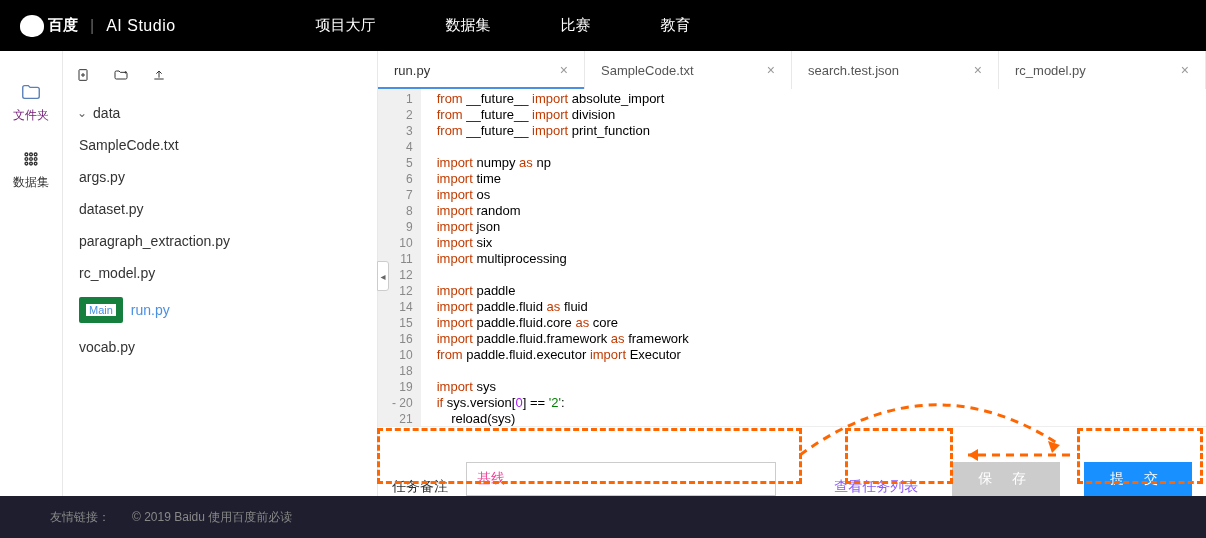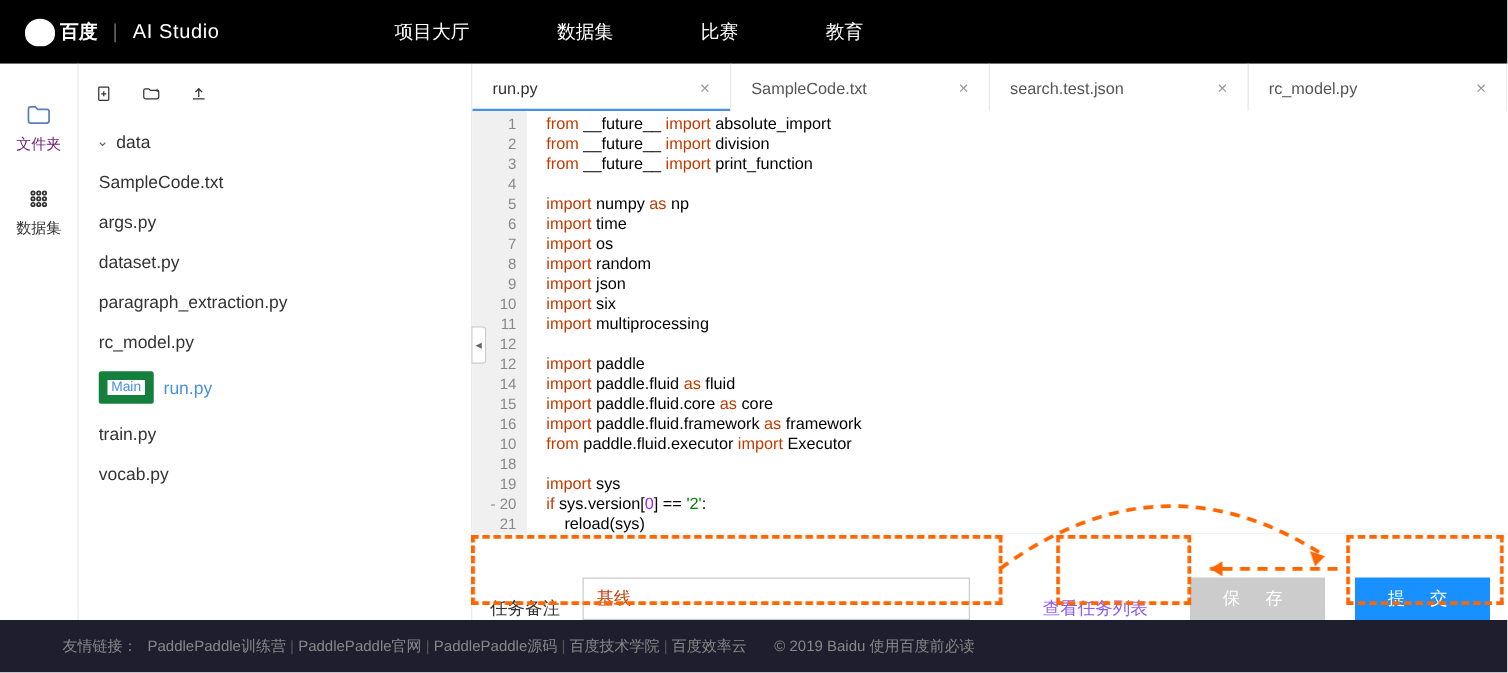--- a/index.html
+++ b/index.html
@@ -45,21 +45,21 @@
 .gutter{background:#f0f0f0;color:#888;text-align:right;padding:2px 8px 2px 14px;user-select:none;line-height:16px;font-size:12px}
 .gutter div{height:16px}
 .code-content{padding:2px 16px;line-height:16px;white-space:pre}
 .code-line{height:16px}
 .kw{color:#c23a00}
 .str{color:#008000}
 .num{color:#a020f0}
 .id{color:#000}
 .bottom-bar{height:70px;display:flex;align-items:flex-end;padding:0 14px;gap:10px;background:#fff;border-top:1px solid #eee}
 .task-label{font-size:14px;color:#333;margin-right:8px}
-.task-input{flex:0 0 310px;height:34px;border:1px solid #ccc;padding:0 10px;font-size:14px;color:#c2410c}
+.task-input{flex:0 0 310px;height:34px;border:1px solid #ccc;padding:0 10px;font-size:14px;color:#ec4899}
 .spacer{flex:1}
 .link-btn{color:#8b5cf6;font-size:14px;cursor:pointer;margin-right:24px}
 .btn{height:34px;padding:0 26px;border:none;font-size:14px;cursor:pointer;letter-spacing:8px}
 .btn-save{background:#ccc;color:#fff;margin-right:14px}
 .btn-submit{background:#1890ff;color:#fff}
 .highlight{position:absolute;border:3px dashed #ff6600;pointer-events:none;z-index:10}
 .hl1{left:377px;top:478px;width:425px;height:56px;transform:translateY(-50px)}
 .hl2{left:845px;top:478px;width:108px;height:56px;transform:translateY(-50px)}
 .hl3{left:1077px;top:478px;width:126px;height:56px;transform:translateY(-50px)}
 .arrow{position:absolute;z-index:9;pointer-events:none}
@@ -133,21 +133,20 @@
           <div class="tree-item tree-file">args.py</div>
           <div class="tree-item tree-file">dataset.py</div>
           <div class="tree-item tree-file">paragraph_extraction.py</div>
           <div class="tree-item tree-file">rc_model.py</div>
         </div>
       <div class="tree-item tree-file selected">
           <span class="main-badge">Main</span>
           <span>run.py</span>
         </div>
       <div id="tree-rest">
-          <div class="tree-item tree-file">train.py</div>
           <div class="tree-item tree-file">vocab.py</div>
         </div>
     </div>
   </div>
 
   <div class="editor-area">
     <div class="collapse-handle">◂</div>
     <div class="tabs">
       <div class="tab active">
           <span>run.py</span>
@@ -213,15 +212,14 @@
 <svg class="arrow" style="left:950px;top:440px" width="130" height="30">
   <path d="M120 15 L18 15" stroke="#ff6600" stroke-width="3" fill="none" stroke-dasharray="8 6"></path>
   <path d="M18 15 l10 -6 l0 12 z" fill="#ff6600"></path>
 </svg>
 <div class="highlight hl1"></div>
 <div class="highlight hl2"></div>
 <div class="highlight hl3"></div>
 
 <div class="footer">
   <span>友情链接：</span>
-  <span id="footer-links"><a>PaddlePaddle训练营</a><span class="sep">    |    </span><a>PaddlePaddle官网</a><span class="sep">    |    </span><a>PaddlePaddle源码</a><span class="sep">    |    </span><a>百度技术学院</a><span class="sep">    |    </span><a>百度效率云</a></span>
   <span style="margin-left:14px">© 2019 Baidu 使用百度前必读</span>
 </div>
 
 </body></html>

